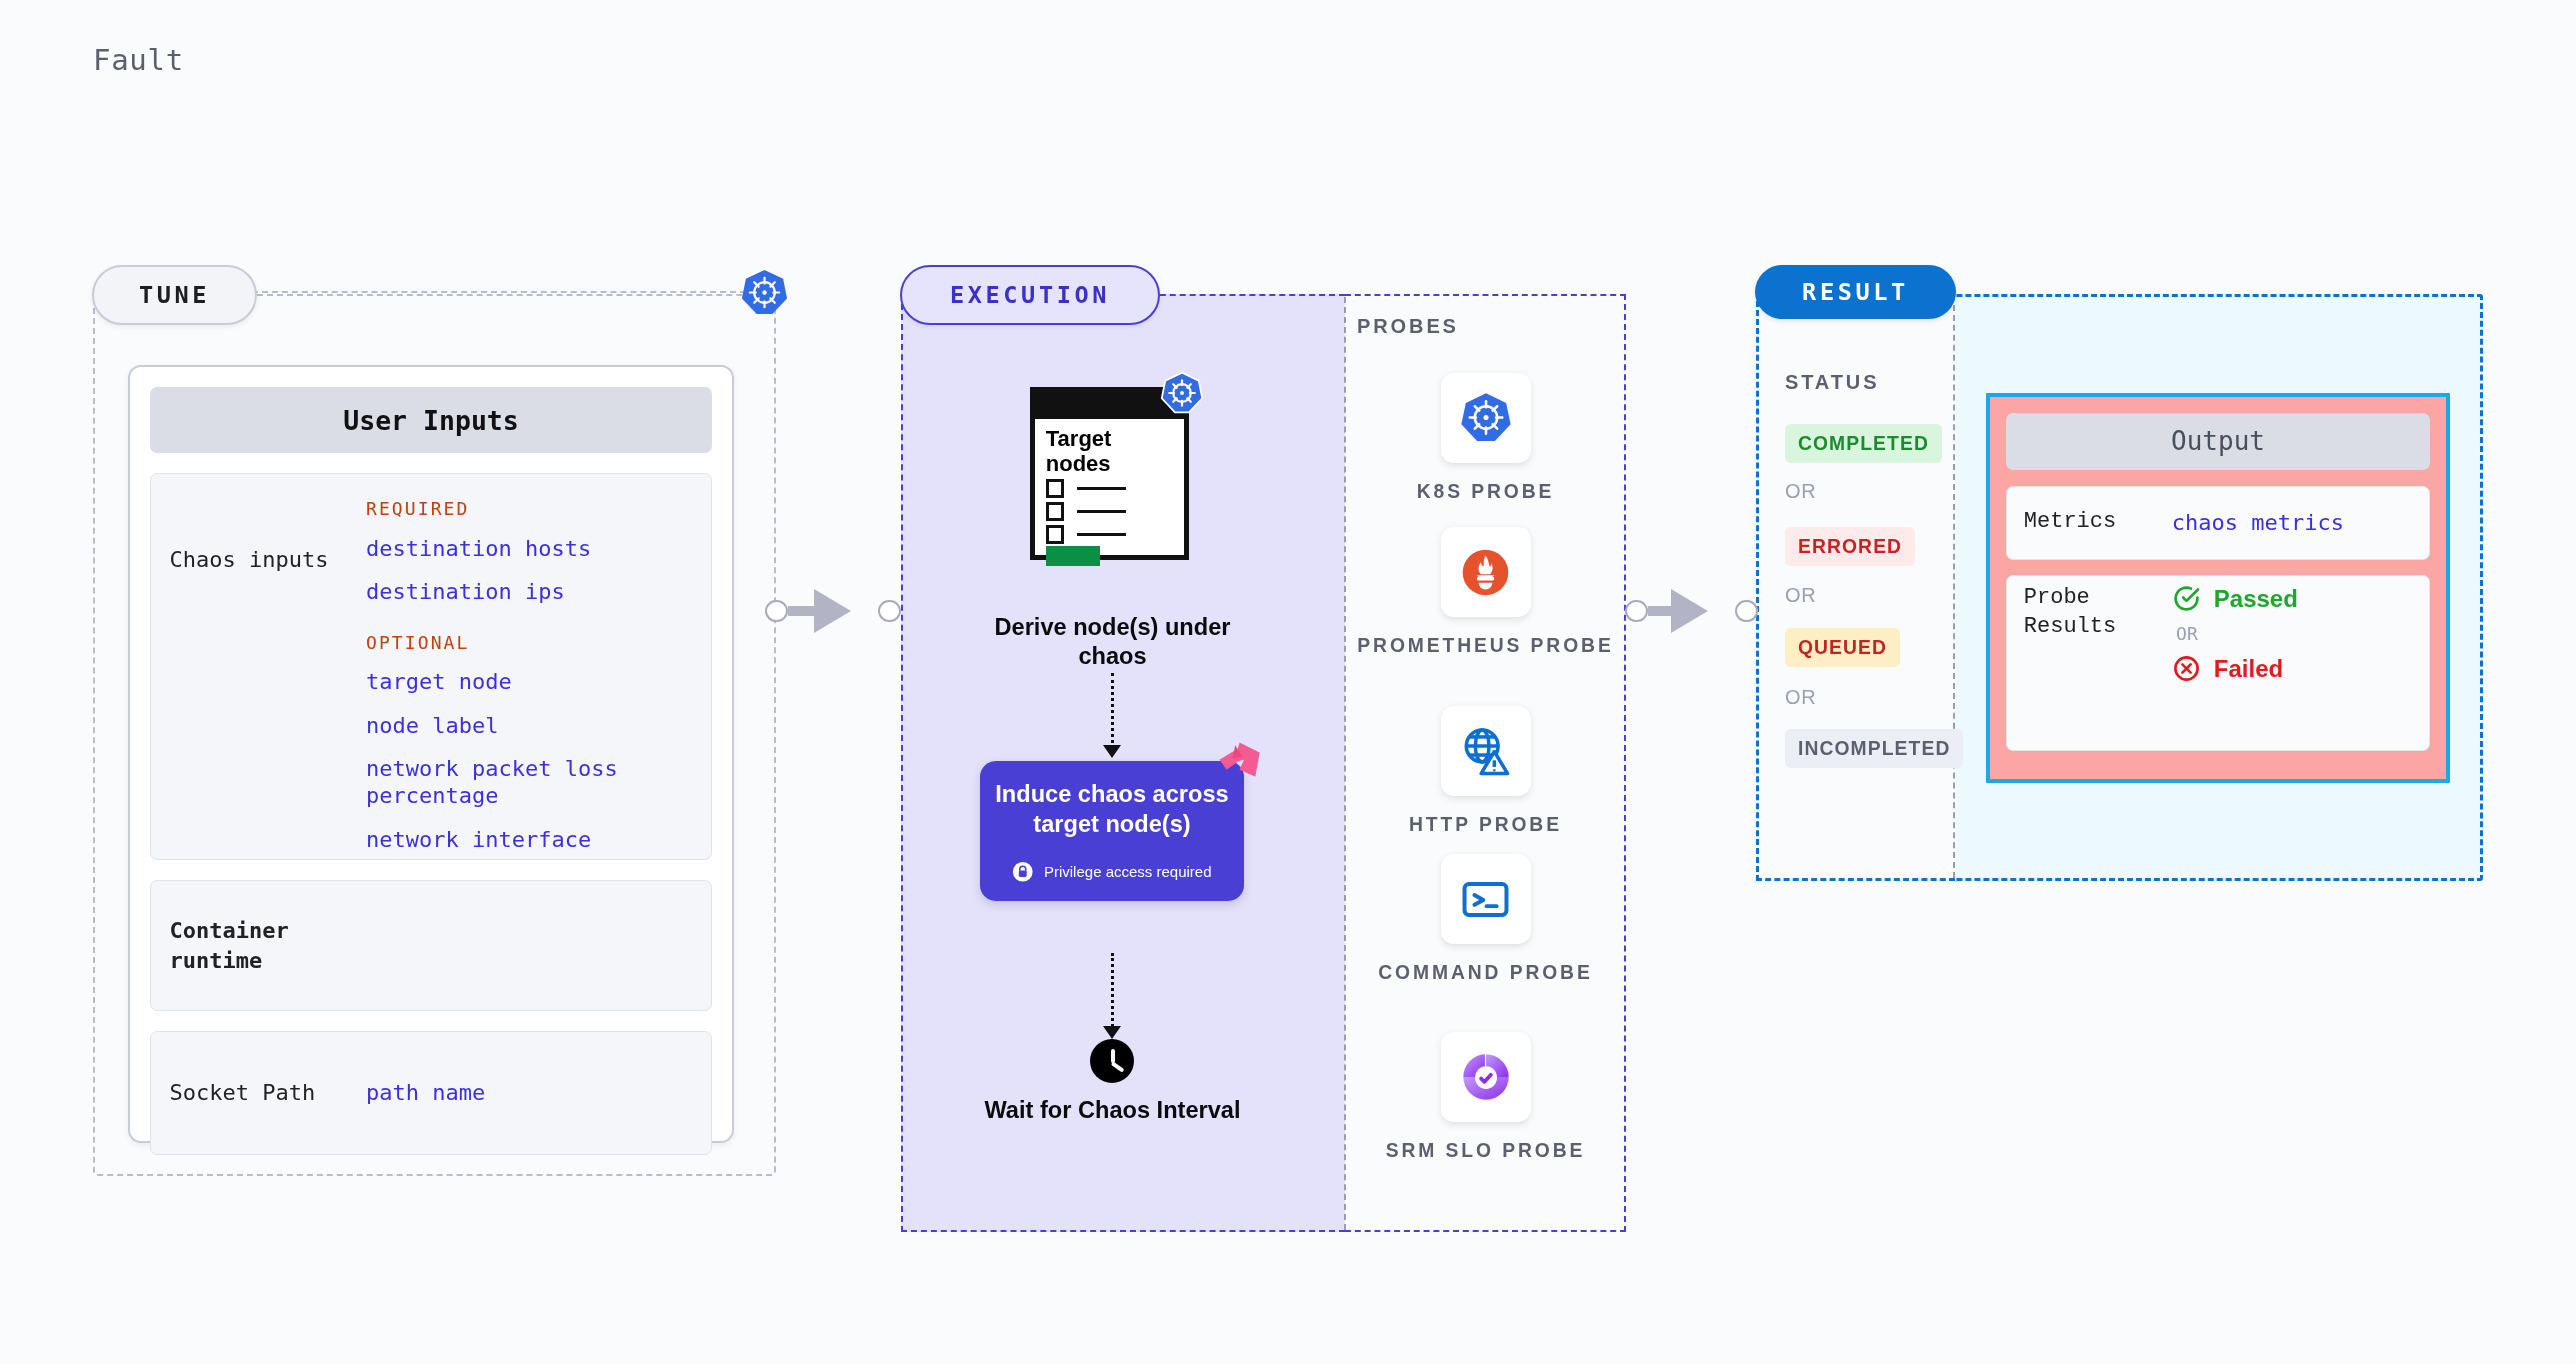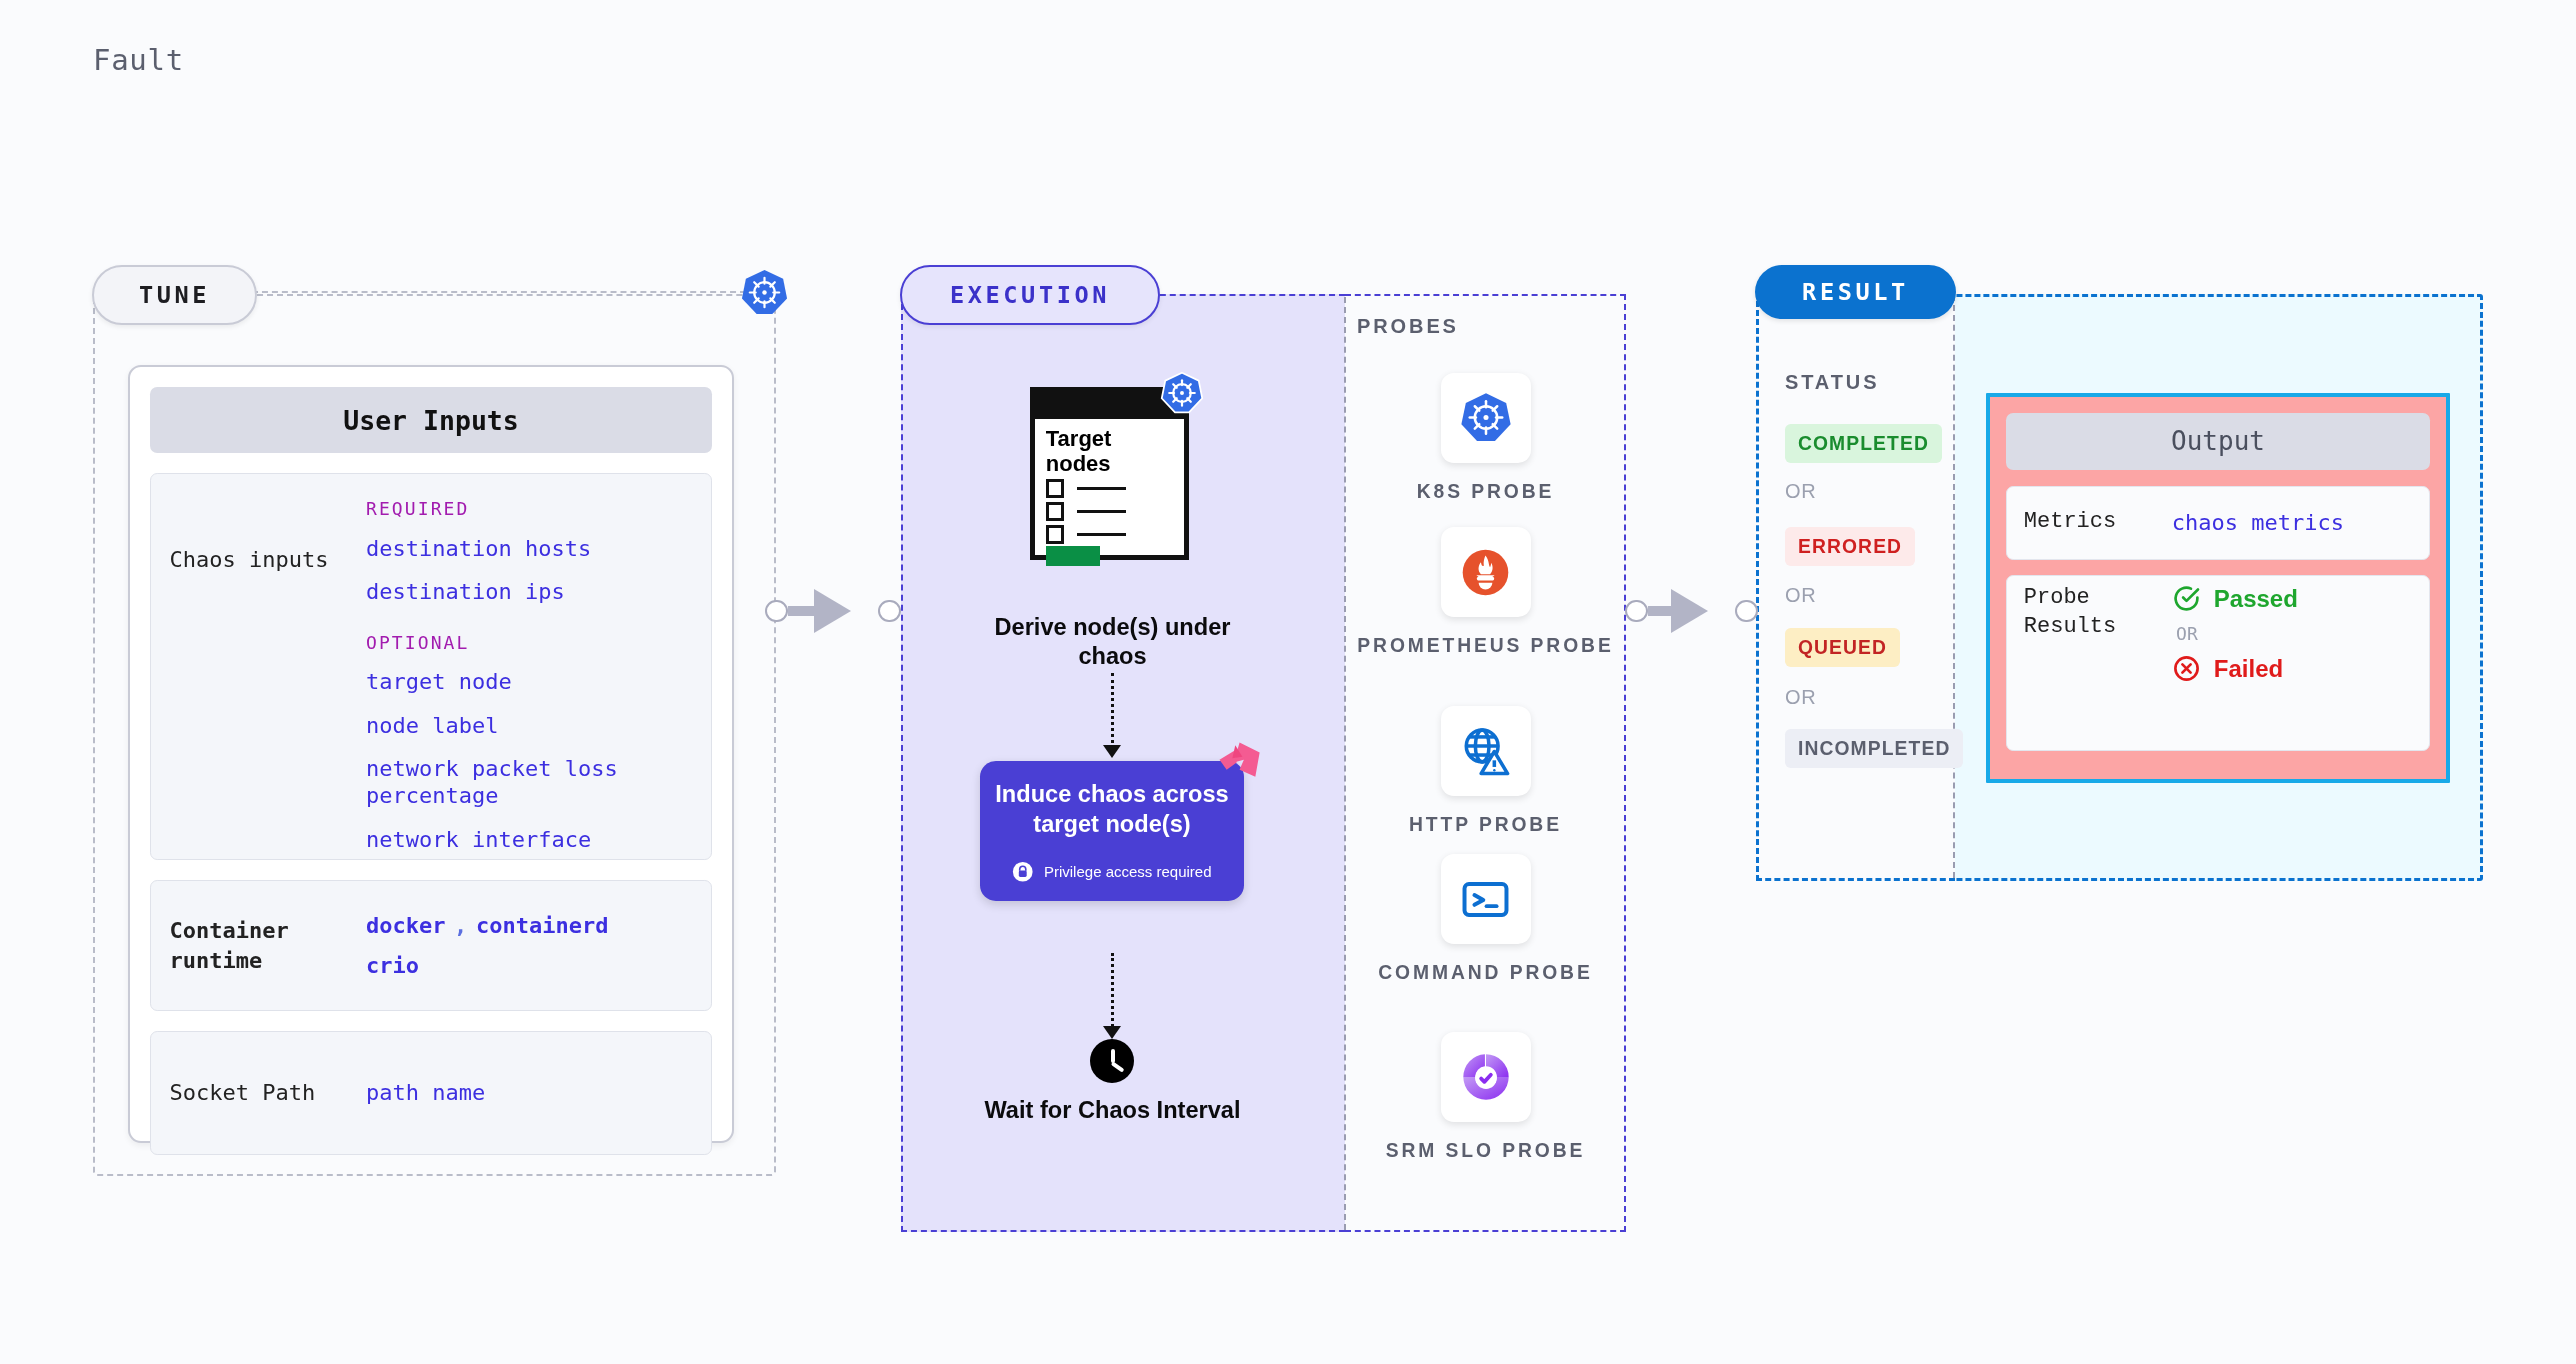--- a/index.html
+++ b/index.html
@@ -52,21 +52,21 @@
   .sub-card{
     margin:20px;background:#f4f6fa;border:1.4px solid #dfe2ea;border-radius:7.2px;
     display:flex;align-items:center;
   }
   .sub-label{
     width:215px;padding-left:18.6px;box-sizing:border-box;flex:0 0 215px;
     font-family:"DejaVu Sans Mono",monospace;font-size:22px;color:#222;line-height:1.35;
   }
   .sub-values{flex:1;padding-right:14.3px;}
   .grp-title{
-    font-family:"DejaVu Sans Mono",monospace;font-size:18px;color:#a21caf;
+    font-family:"DejaVu Sans Mono",monospace;font-size:18px;color:#c2410c;
     letter-spacing:2.1px;margin-bottom:15.8px;
   }
   .val{
     font-family:"DejaVu Sans Mono",monospace;font-size:22px;color:#3c2fe0;
     margin-bottom:15.8px;line-height:1.25;
   }
   .val:last-child{margin-bottom:0;}
   .val-inline{display:flex;gap:0;align-items:baseline;}
   .comma{color:#5b6fe0;margin:0 8.6px;}
 
@@ -219,28 +219,20 @@
       <div class="grp-title">OPTIONAL</div>
       <div class="val">target node</div>
       <div class="val">node label</div>
       <div class="val" style="width:301px">network packet loss percentage</div>
       <div class="val">network interface</div>
     </div>
   </div>
 
   <div class="sub-card" id="card-runtime">
     <div class="sub-label">Container runtime</div>
-    <div class="sub-values">
-      <div class="val val-inline" style="margin-bottom:13px">
-        <span>docker</span>
-        <span class="comma">,</span>
-        <span>containerd</span>
-      </div>
-      <div class="val">crio</div>
-    </div>
   </div>
 
   <div class="sub-card" id="card-socket">
     <div class="sub-label">Socket Path</div>
     <div class="sub-values">
       <div class="val">path name</div>
     </div>
   </div>
 </div>
 

